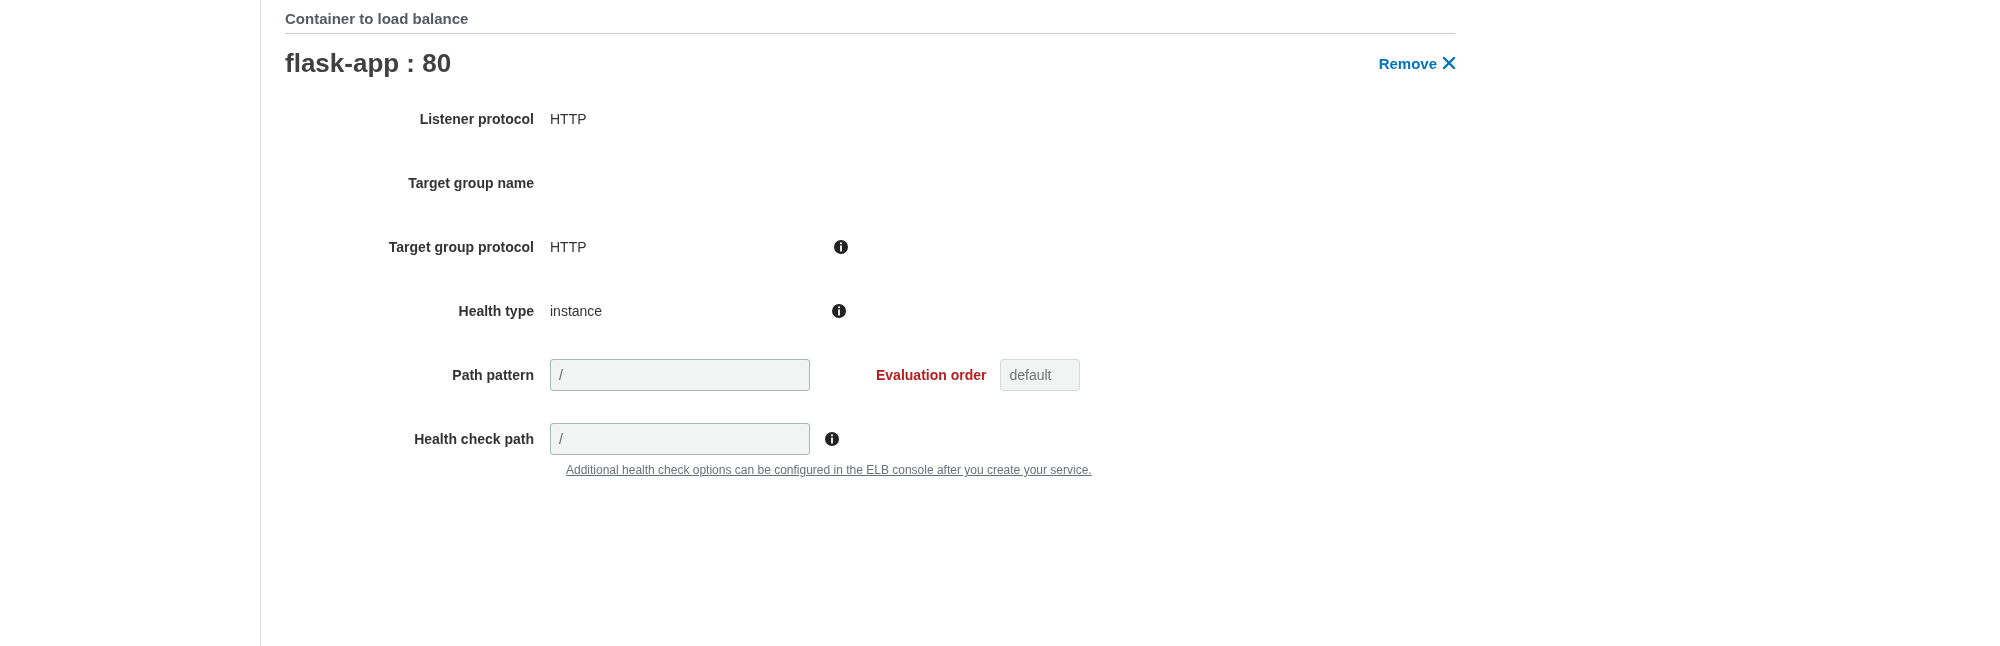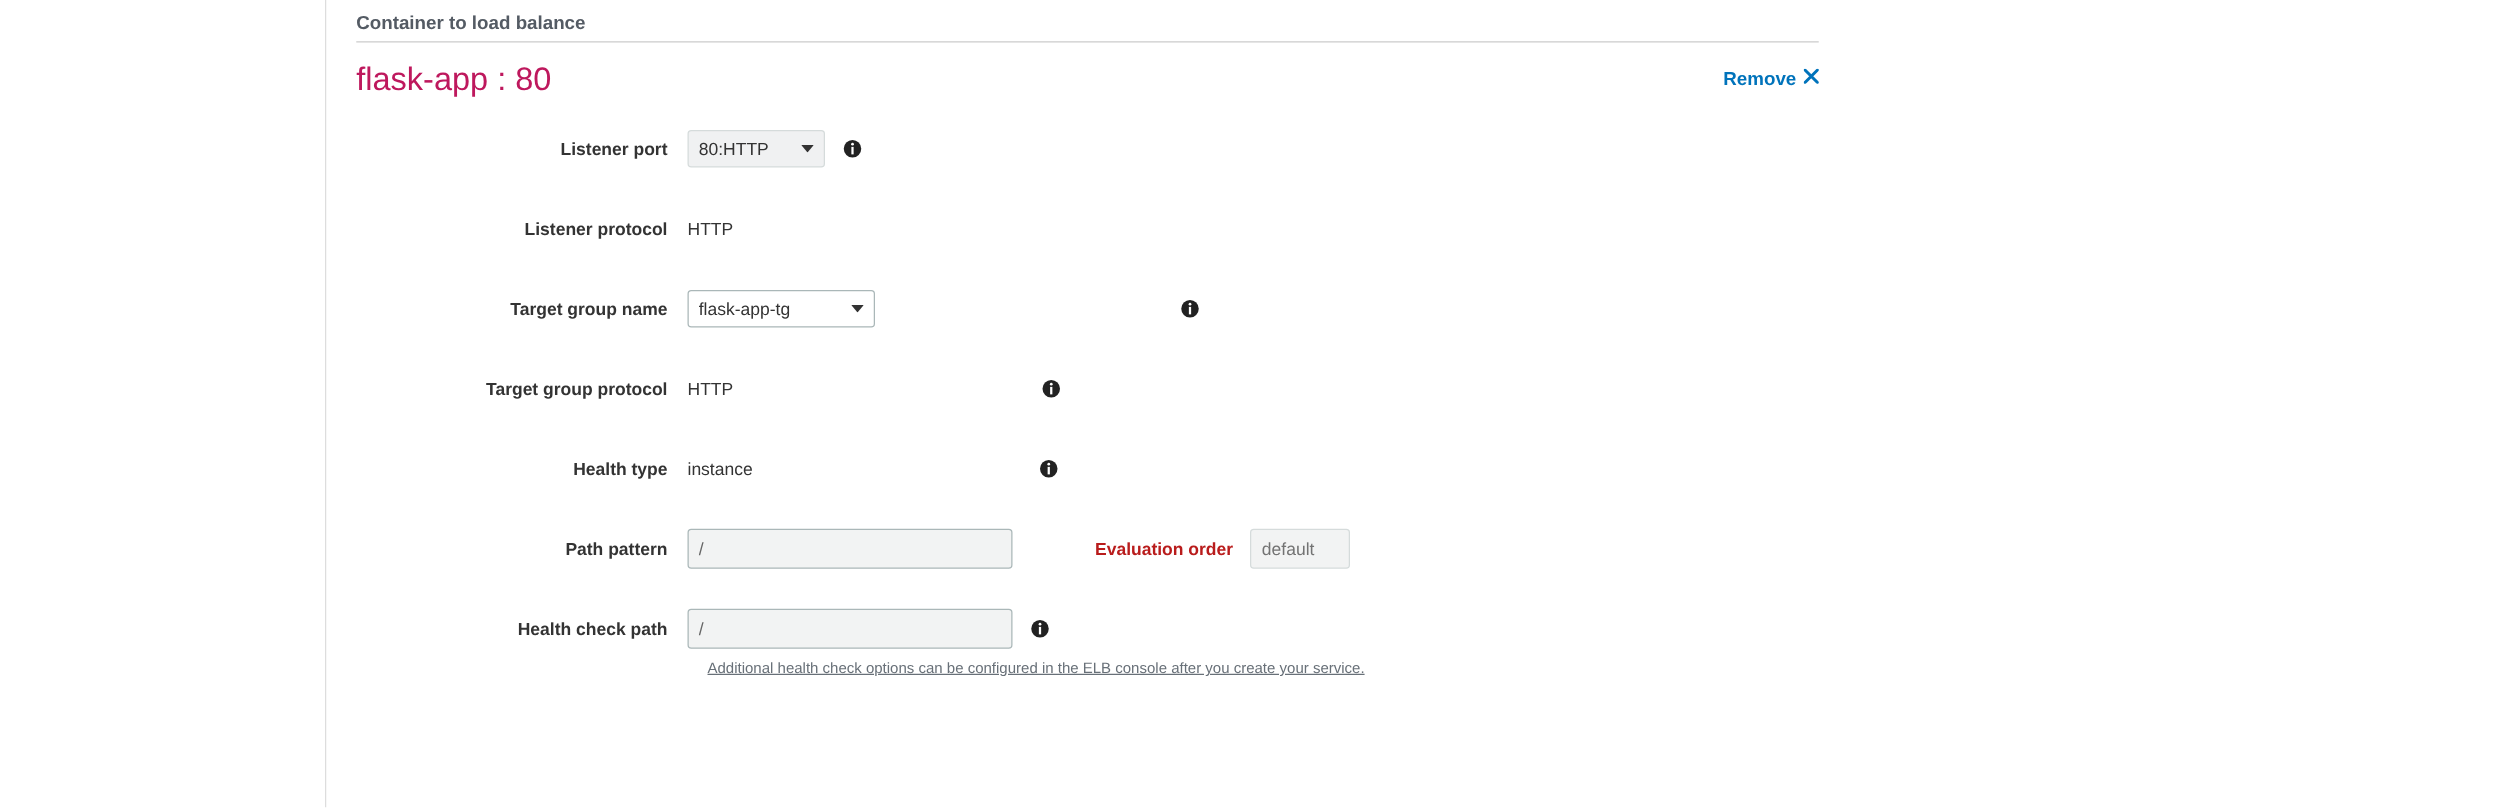--- a/index.html
+++ b/index.html
@@ -41,29 +41,30 @@
     margin: 0 0 14px 0;
   }
   .header-row {
     display: flex;
     align-items: center;
     justify-content: space-between;
     margin-bottom: 22px;
   }
   .container-name {
     font-size: 26px;
-    font-weight: 400;
-    color: #be185d;
+    font-weight: 700;
+    color: #404040;
   }
   .remove-link {
     color: #0073bb;
     font-weight: 700;
     font-size: 15px;
     cursor: pointer;
     display: inline-flex;
+    align-items: center;
     gap: 6px;
   }
   .remove-link .x {
     font-size: 16px;
     line-height: 1;
   }
   .form-row {
     display: flex;
     align-items: center;
     min-height: 36px;
@@ -183,67 +184,30 @@
       <div class="remove-link">
         <span>Remove</span>
         <span class="x">
           <svg width="12" height="12" viewBox="0 0 12 12">
               <path d="M1 1 L11 11 M11 1 L1 11" stroke="#0073bb" stroke-width="2.4" stroke-linecap="round"></path>
             </svg>
         </span>
       </div>
     </div>
 
-    <div class="form-row">
-      <div class="label-col">Listener port</div>
-      <div class="value-col">
-        <div class="select small-gray">
-          <span>80:HTTP</span>
-          <span class="caret">
-            <svg width="10" height="6" viewBox="0 0 10 6">
-                <path d="M0 0 L5 6 L10 0 Z" fill="#333"></path>
-              </svg>
-          </span>
-        </div>
-        <span class="info-icon">
-          <svg width="16" height="16" viewBox="0 0 16 16">
-              <circle cx="8" cy="8" r="7" fill="#222"></circle>
-              <rect x="7.1" y="6.5" width="1.8" height="6" fill="#fff"></rect>
-              <circle cx="8" cy="4.3" r="1.1" fill="#fff"></circle>
-            </svg>
-        </span>
-      </div>
-    </div>
 
     <div class="form-row">
       <div class="label-col">Listener protocol</div>
       <div class="value-col">
         <span class="static-value">HTTP</span>
       </div>
     </div>
 
     <div class="form-row">
       <div class="label-col">Target group name</div>
-      <div class="value-col">
-        <div class="select wide">
-          <span>flask-app-tg</span>
-          <span class="caret">
-            <svg width="10" height="6" viewBox="0 0 10 6">
-                <path d="M0 0 L5 6 L10 0 Z" fill="#333"></path>
-              </svg>
-          </span>
-        </div>
-        <span class="info-icon pushed">
-          <svg width="16" height="16" viewBox="0 0 16 16">
-              <circle cx="8" cy="8" r="7" fill="#222"></circle>
-              <rect x="7.1" y="6.5" width="1.8" height="6" fill="#fff"></rect>
-              <circle cx="8" cy="4.3" r="1.1" fill="#fff"></circle>
-            </svg>
-        </span>
-      </div>
     </div>
 
     <div class="form-row">
       <div class="label-col">Target group protocol</div>
       <div class="value-col">
         <span class="static-value">HTTP</span>
         <span class="info-icon" style="margin-left:232px">
           <svg width="16" height="16" viewBox="0 0 16 16">
               <circle cx="8" cy="8" r="7" fill="#222"></circle>
               <rect x="7.1" y="6.5" width="1.8" height="6" fill="#fff"></rect>

